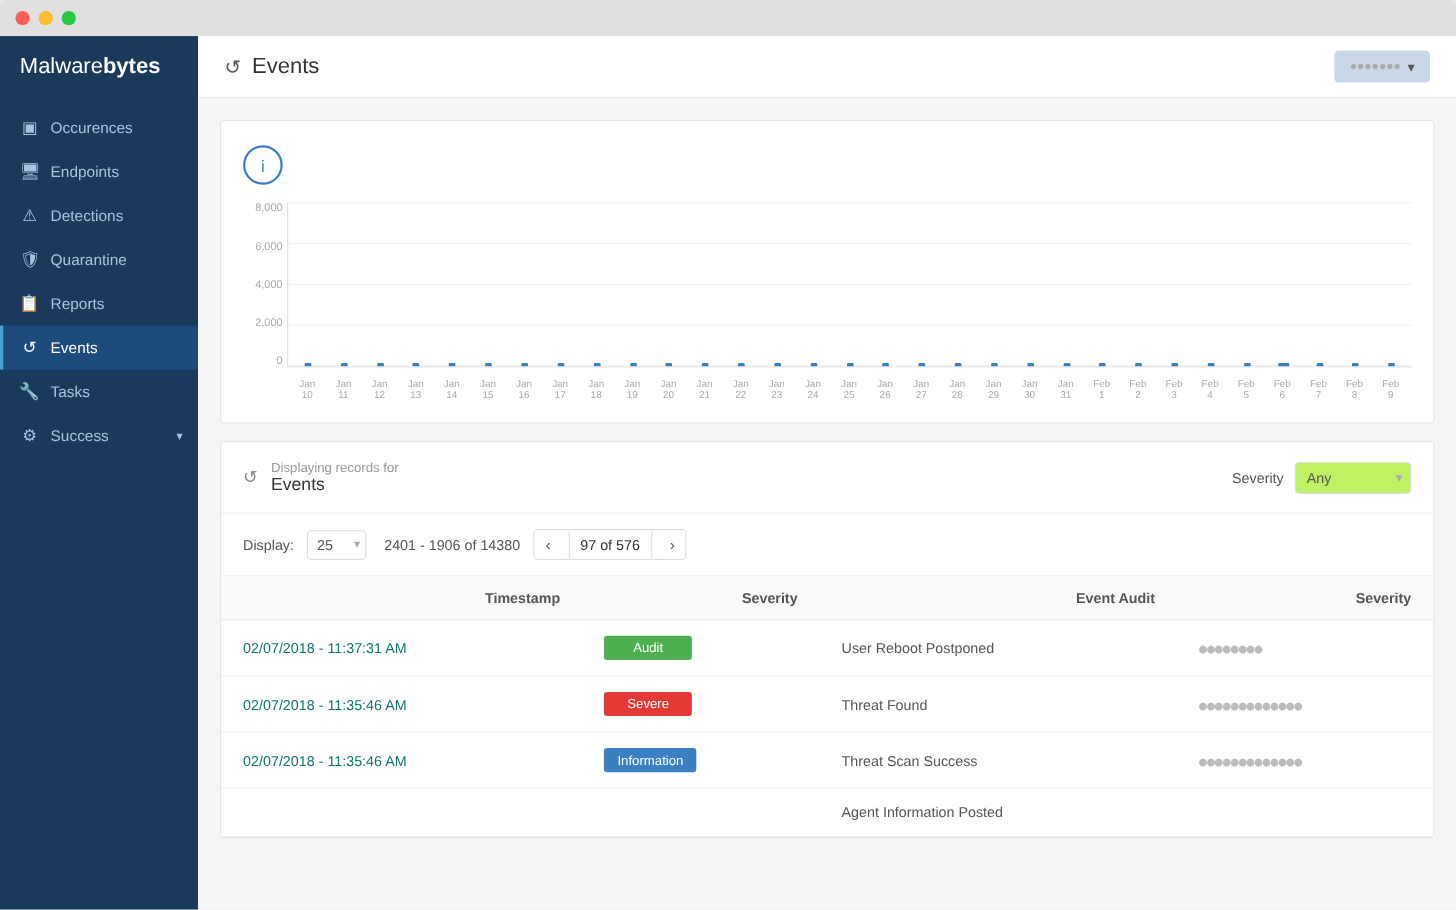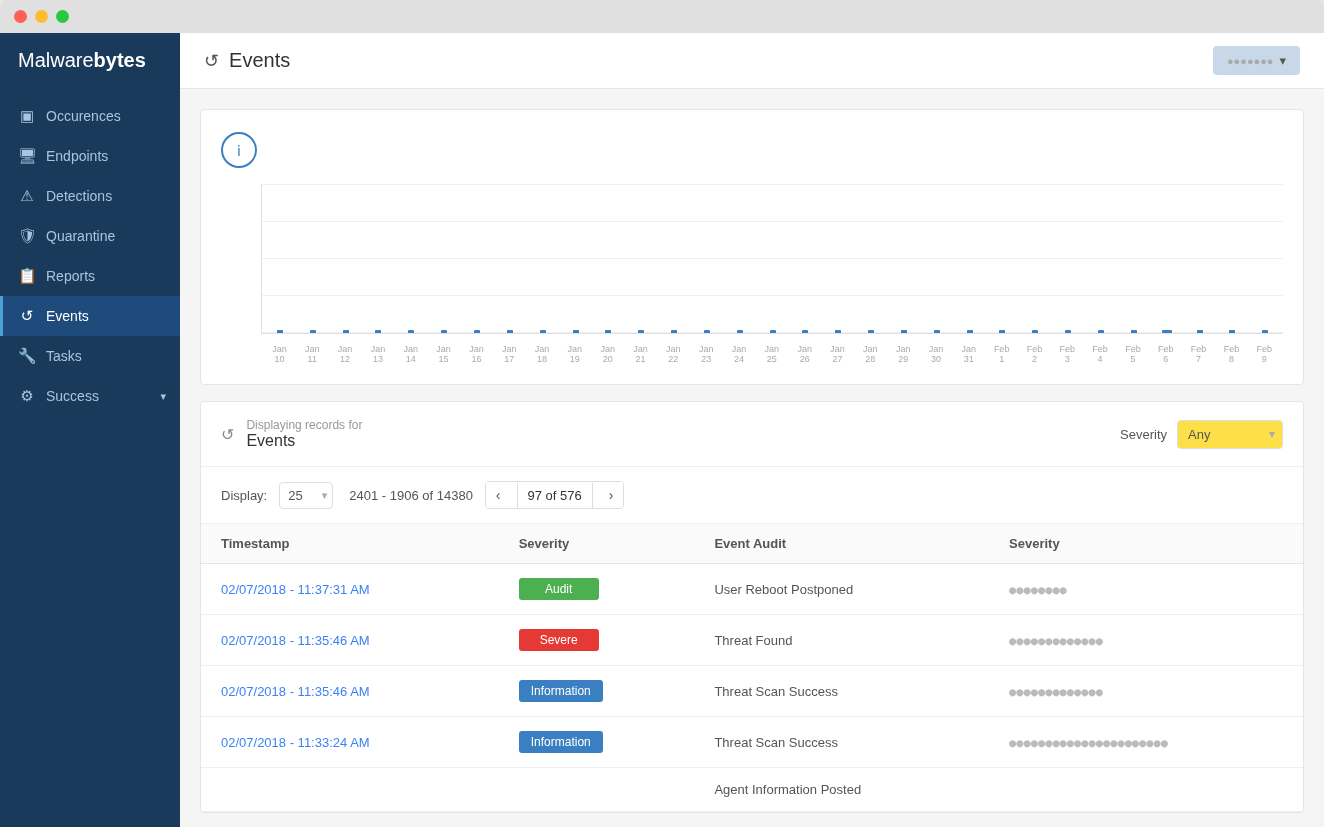--- a/index.html
+++ b/index.html
@@ -61,40 +61,40 @@
 
     
     .records-section { background: white; border-radius: 4px; border: 1px solid #e5e5e5; }
     .records-header { display: flex; align-items: center; justify-content: space-between; padding: 16px 20px; border-bottom: 1px solid #f0f0f0; }
     .records-left { display: flex; align-items: center; gap: 12px; }
     .records-refresh-icon { color: #888; font-size: 16px; }
     .records-label { font-size: 12px; color: #999; }
     .records-title { font-size: 16px; color: #333; font-weight: 400; }
     .records-right { display: flex; align-items: center; gap: 10px; }
     .severity-label { font-size: 13px; color: #555; }
-    .severity-select { border: 1px solid #ddd; border-radius: 4px; padding: 6px 28px 6px 10px; font-size: 13px; color: #555; background: #fde047; cursor: pointer; appearance: none; -webkit-appearance: none; }
+    .severity-select { border: 1px solid #ddd; border-radius: 4px; padding: 6px 28px 6px 10px; font-size: 13px; color: #555; background: #bef264; cursor: pointer; appearance: none; -webkit-appearance: none; }
     .select-wrapper { position: relative; display: inline-block; }
     .select-wrapper::after { content: '▾'; position: absolute; right: 8px; top: 50%; transform: translateY(-50%); color: #aaa; font-size: 12px; pointer-events: none; }
 
     
     .pagination-bar { display: flex; align-items: center; gap: 12px; padding: 14px 20px; border-bottom: 1px solid #f0f0f0; }
     .display-label { font-size: 13px; color: #555; }
     .display-select-wrapper { position: relative; display: inline-block; }
     .display-select { border: 1px solid #ddd; border-radius: 4px; padding: 5px 22px 5px 8px; font-size: 13px; color: #555; background: white; cursor: pointer; appearance: none; -webkit-appearance: none; }
     .display-select-wrapper::after { content: '▾'; position: absolute; right: 6px; top: 50%; transform: translateY(-50%); color: #aaa; font-size: 11px; pointer-events: none; }
     .range-text { font-size: 13px; color: #555; margin-left: 4px; }
     .page-nav { display: flex; align-items: center; gap: 6px; border: 1px solid #ddd; border-radius: 4px; overflow: hidden; }
     .page-nav-btn { background: white; border: none; padding: 5px 10px; cursor: pointer; color: #555; font-size: 14px; }
     .page-indicator { padding: 5px 10px; font-size: 13px; color: #333; background: white; border-left: 1px solid #ddd; border-right: 1px solid #ddd; }
 
     
     .events-table { width: 100%; border-collapse: collapse; }
-    .events-table th { text-align: left; padding: 12px 20px; font-size: 13px; font-weight: 600; color: #555; background: #fafafa; border-bottom: 1px solid #e5e5e5; }
+    .events-table th { text-align: right; padding: 12px 20px; font-size: 13px; font-weight: 600; color: #555; background: #fafafa; border-bottom: 1px solid #e5e5e5; }
     .events-table td { padding: 14px 20px; font-size: 13px; color: #555; border-bottom: 1px solid #f0f0f0; vertical-align: middle; }
-    .timestamp-link { color: #3b82f6; text-decoration: none; font-size: 13px; }
+    .timestamp-link { color: #0f766e; text-decoration: none; font-size: 13px; }
 
     .badge { display: inline-block; padding: 4px 12px; border-radius: 3px; font-size: 12px; font-weight: 500; color: white; text-align: center; min-width: 80px; }
     .badge.audit { background: #4caf50; }
     .badge.severe { background: #e53935; }
     .badge.information { background: #3a7fc1; }
 
     .endpoint-text { color: #bbb; font-size: 12px; font-family: monospace; }
 
     .grid-lines { position: absolute; left: 0; right: 0; top: 0; bottom: 0; display: flex; flex-direction: column; justify-content: space-between; pointer-events: none; }
     .grid-line { border-top: 1px solid #f0f0f0; width: 100%; }
@@ -170,20 +170,27 @@
       </div>
     </header>
 
     <div class="content">
 
       <div class="card">
         <div class="chart-header">
           <div class="chart-info-icon">ℹ</div>
         </div>
         <div class="chart-area">
+          <div class="chart-y-labels">
+            <span>8,000</span>
+            <span>6,000</span>
+            <span>4,000</span>
+            <span>2,000</span>
+            <span>0</span>
+          </div>
           <div class="chart-plot">
             <div class="grid-lines">
               <div class="grid-line"></div>
               <div class="grid-line"></div>
               <div class="grid-line"></div>
               <div class="grid-line"></div>
               <div class="grid-line"></div>
             </div>
             <div class="bars-container" id="bars-container">
             <div class="bar-group">
@@ -378,26 +385,20 @@
                 <td>Threat Found</td>
                 <td><span class="endpoint-text">●●●●●●●●●●●●●</span></td>
               </tr>
               <tr>
                 <td><a href="#" class="timestamp-link">02/07/2018 - 11:35:46 AM</a></td>
                 <td><span class="badge information">Information</span></td>
                 <td>Threat Scan Success</td>
                 <td><span class="endpoint-text">●●●●●●●●●●●●●</span></td>
               </tr>
               <tr>
-                <td><a href="#" class="timestamp-link">02/07/2018 - 11:33:24 AM</a></td>
-                <td><span class="badge information">Information</span></td>
-                <td>Threat Scan Success</td>
-                <td><span class="endpoint-text">●●●●●●●●●●●●●●●●●●●●●●</span></td>
-              </tr>
-              <tr>
                 <td></td>
                 <td></td>
                 <td>Agent Information Posted</td>
                 <td></td>
               </tr>
             </tbody>
         </table>
       </div>
     </div>
   </main>

